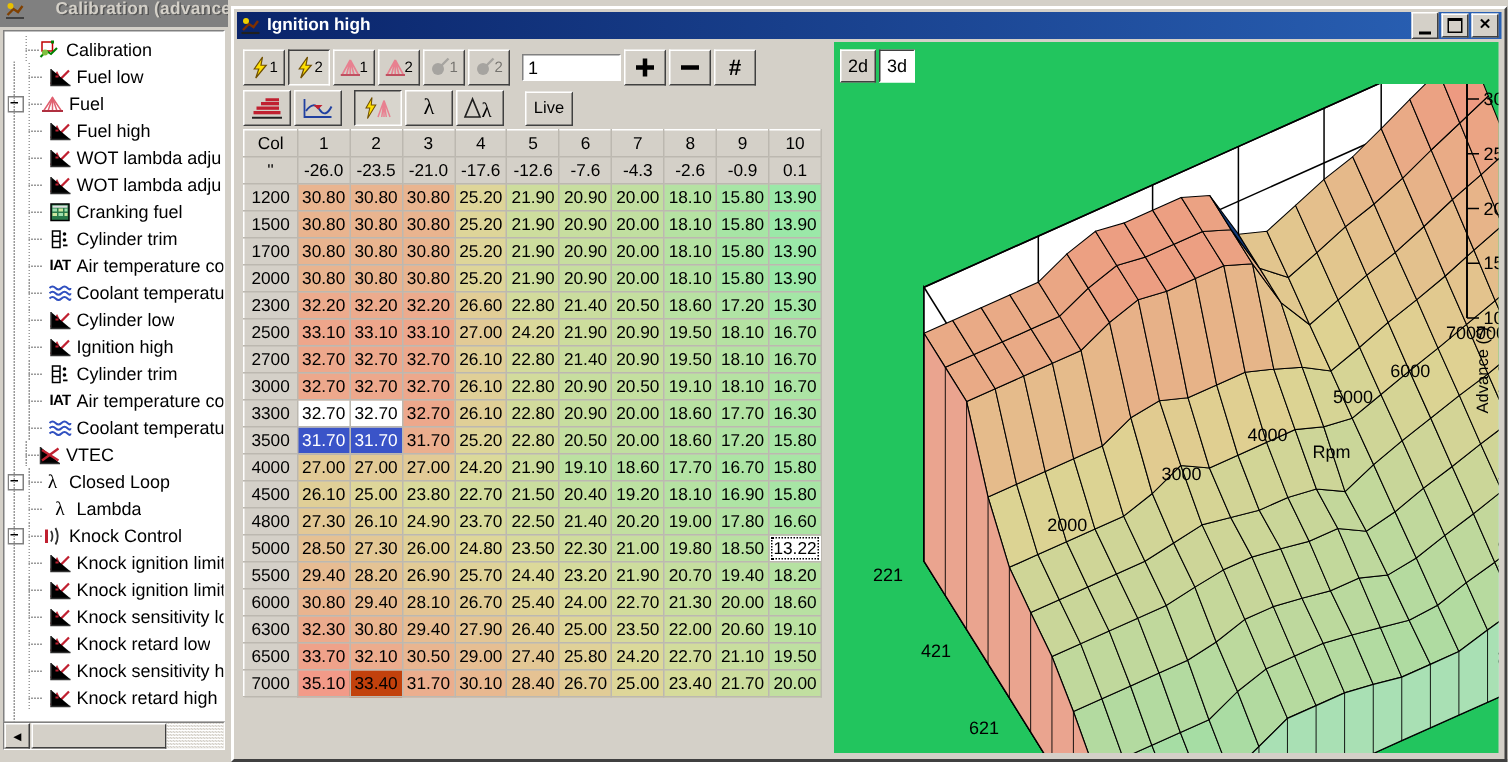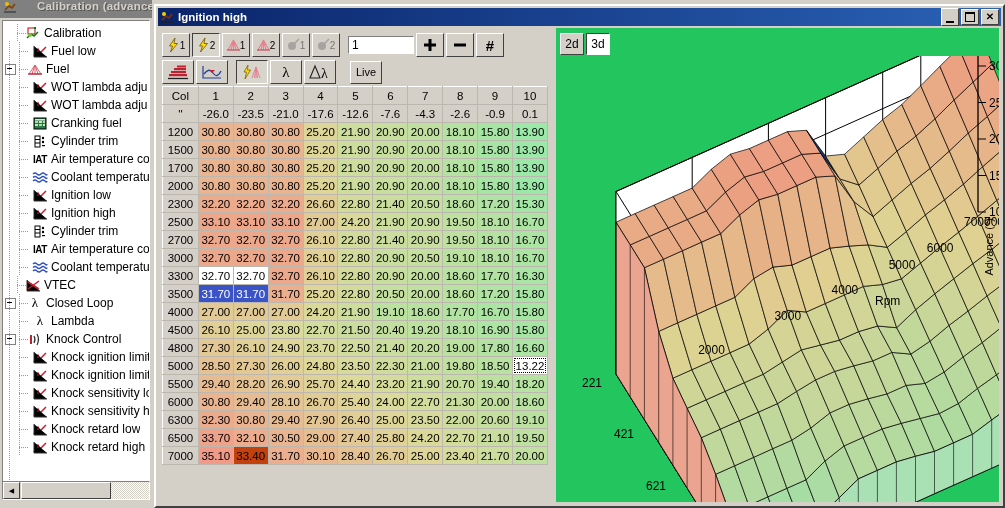--- a/index.html
+++ b/index.html
@@ -153,20 +153,32 @@
         <div class="node">
           <span style="width:14px;flex:0 0 auto;"></span>
           <span class="dots"></span>
           <span class="ico" style="display:inline-flex;align-items:center;justify-content:center;">
             <svg width="16" height="15" viewBox="0 0 16 15">
               <path d="M2 12 L6 5 L8 9 L14 3" stroke="#c02030" stroke-width="1.5" fill="none"></path>
               <path d="M2 2 L2 13 L15 13" stroke="#303030" stroke-width="1"></path>
               <path d="M5 7 L7 7" stroke="#c02030" stroke-width="1.2"></path>
             </svg>
           </span>
+          <span class="lbl">Fuel high</span>
+        </div>
+        <div class="node">
+          <span style="width:14px;flex:0 0 auto;"></span>
+          <span class="dots"></span>
+          <span class="ico" style="display:inline-flex;align-items:center;justify-content:center;">
+            <svg width="16" height="15" viewBox="0 0 16 15">
+              <path d="M2 12 L6 5 L8 9 L14 3" stroke="#c02030" stroke-width="1.5" fill="none"></path>
+              <path d="M2 2 L2 13 L15 13" stroke="#303030" stroke-width="1"></path>
+              <path d="M5 7 L7 7" stroke="#c02030" stroke-width="1.2"></path>
+            </svg>
+          </span>
           <span class="lbl">WOT lambda adju</span>
         </div>
         <div class="node">
           <span style="width:14px;flex:0 0 auto;"></span>
           <span class="dots"></span>
           <span class="ico" style="display:inline-flex;align-items:center;justify-content:center;">
             <svg width="16" height="15" viewBox="0 0 16 15">
               <path d="M2 12 L6 5 L8 9 L14 3" stroke="#c02030" stroke-width="1.5" fill="none"></path>
               <path d="M2 2 L2 13 L15 13" stroke="#303030" stroke-width="1"></path>
               <path d="M5 7 L7 7" stroke="#c02030" stroke-width="1.2"></path>
@@ -228,21 +240,21 @@
         <div class="node">
           <span style="width:14px;flex:0 0 auto;"></span>
           <span class="dots"></span>
           <span class="ico" style="display:inline-flex;align-items:center;justify-content:center;">
             <svg width="16" height="15" viewBox="0 0 16 15">
               <path d="M2 12 L6 5 L8 9 L14 3" stroke="#c02030" stroke-width="1.5" fill="none"></path>
               <path d="M2 2 L2 13 L15 13" stroke="#303030" stroke-width="1"></path>
               <path d="M5 7 L7 7" stroke="#c02030" stroke-width="1.2"></path>
             </svg>
           </span>
-          <span class="lbl">Ignition low</span>
+          <span class="lbl">Cylinder low</span>
         </div>
         <div class="node">
           <span style="width:14px;flex:0 0 auto;"></span>
           <span class="dots"></span>
           <span class="ico" style="display:inline-flex;align-items:center;justify-content:center;">
             <svg width="16" height="15" viewBox="0 0 16 15">
               <path d="M2 12 L6 5 L8 9 L14 3" stroke="#c02030" stroke-width="1.5" fill="none"></path>
               <path d="M2 2 L2 13 L15 13" stroke="#303030" stroke-width="1"></path>
               <path d="M5 7 L7 7" stroke="#c02030" stroke-width="1.2"></path>
             </svg>
@@ -362,33 +374,33 @@
         <div class="node">
           <span style="width:14px;flex:0 0 auto;"></span>
           <span class="dots"></span>
           <span class="ico" style="display:inline-flex;align-items:center;justify-content:center;">
             <svg width="16" height="15" viewBox="0 0 16 15">
               <path d="M2 12 L6 5 L8 9 L14 3" stroke="#c02030" stroke-width="1.5" fill="none"></path>
               <path d="M2 2 L2 13 L15 13" stroke="#303030" stroke-width="1"></path>
               <path d="M5 7 L7 7" stroke="#c02030" stroke-width="1.2"></path>
             </svg>
           </span>
+          <span class="lbl">Knock retard low</span>
+        </div>
+        <div class="node">
+          <span style="width:14px;flex:0 0 auto;"></span>
+          <span class="dots"></span>
+          <span class="ico" style="display:inline-flex;align-items:center;justify-content:center;">
+            <svg width="16" height="15" viewBox="0 0 16 15">
+              <path d="M2 12 L6 5 L8 9 L14 3" stroke="#c02030" stroke-width="1.5" fill="none"></path>
+              <path d="M2 2 L2 13 L15 13" stroke="#303030" stroke-width="1"></path>
+              <path d="M5 7 L7 7" stroke="#c02030" stroke-width="1.2"></path>
+            </svg>
+          </span>
           <span class="lbl">Knock sensitivity h</span>
-        </div>
-        <div class="node">
-          <span style="width:14px;flex:0 0 auto;"></span>
-          <span class="dots"></span>
-          <span class="ico" style="display:inline-flex;align-items:center;justify-content:center;">
-            <svg width="16" height="15" viewBox="0 0 16 15">
-              <path d="M2 12 L6 5 L8 9 L14 3" stroke="#c02030" stroke-width="1.5" fill="none"></path>
-              <path d="M2 2 L2 13 L15 13" stroke="#303030" stroke-width="1"></path>
-              <path d="M5 7 L7 7" stroke="#c02030" stroke-width="1.2"></path>
-            </svg>
-          </span>
-          <span class="lbl">Knock retard low</span>
         </div>
         <div class="node">
           <span style="width:14px;flex:0 0 auto;"></span>
           <span class="dots"></span>
           <span class="ico" style="display:inline-flex;align-items:center;justify-content:center;">
             <svg width="16" height="15" viewBox="0 0 16 15">
               <path d="M2 12 L6 5 L8 9 L14 3" stroke="#c02030" stroke-width="1.5" fill="none"></path>
               <path d="M2 2 L2 13 L15 13" stroke="#303030" stroke-width="1"></path>
               <path d="M5 7 L7 7" stroke="#c02030" stroke-width="1.2"></path>
             </svg>

